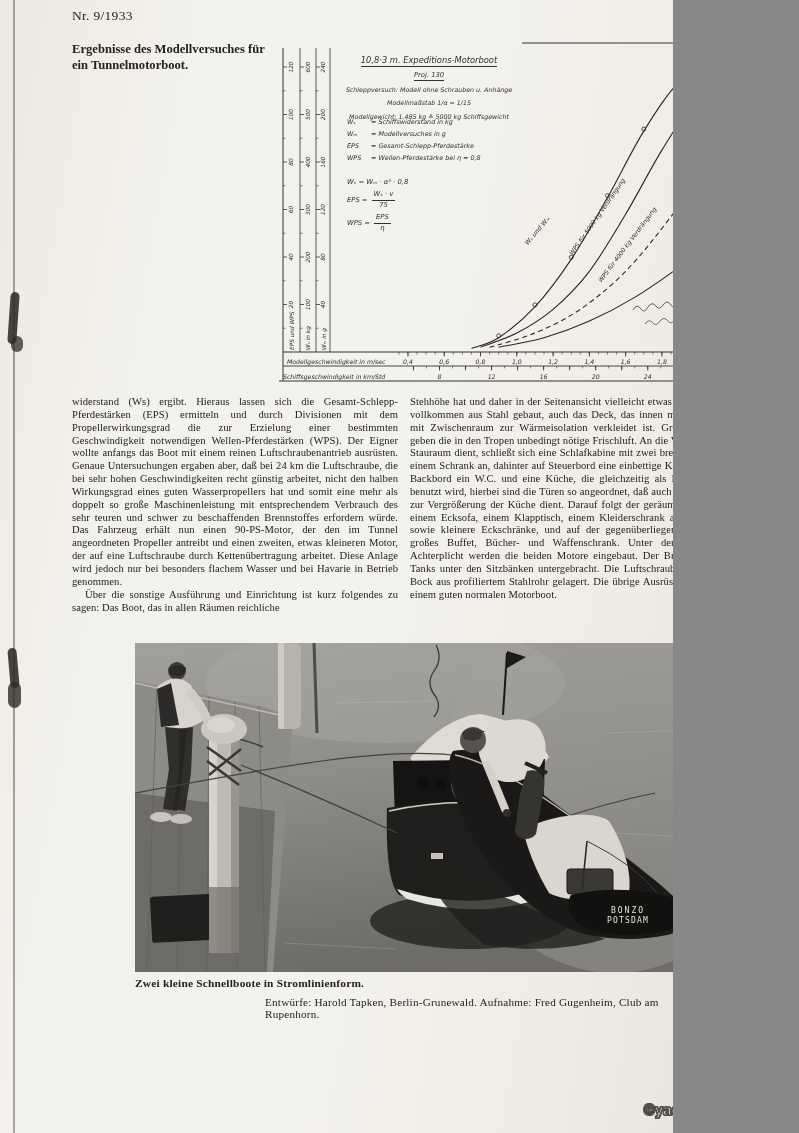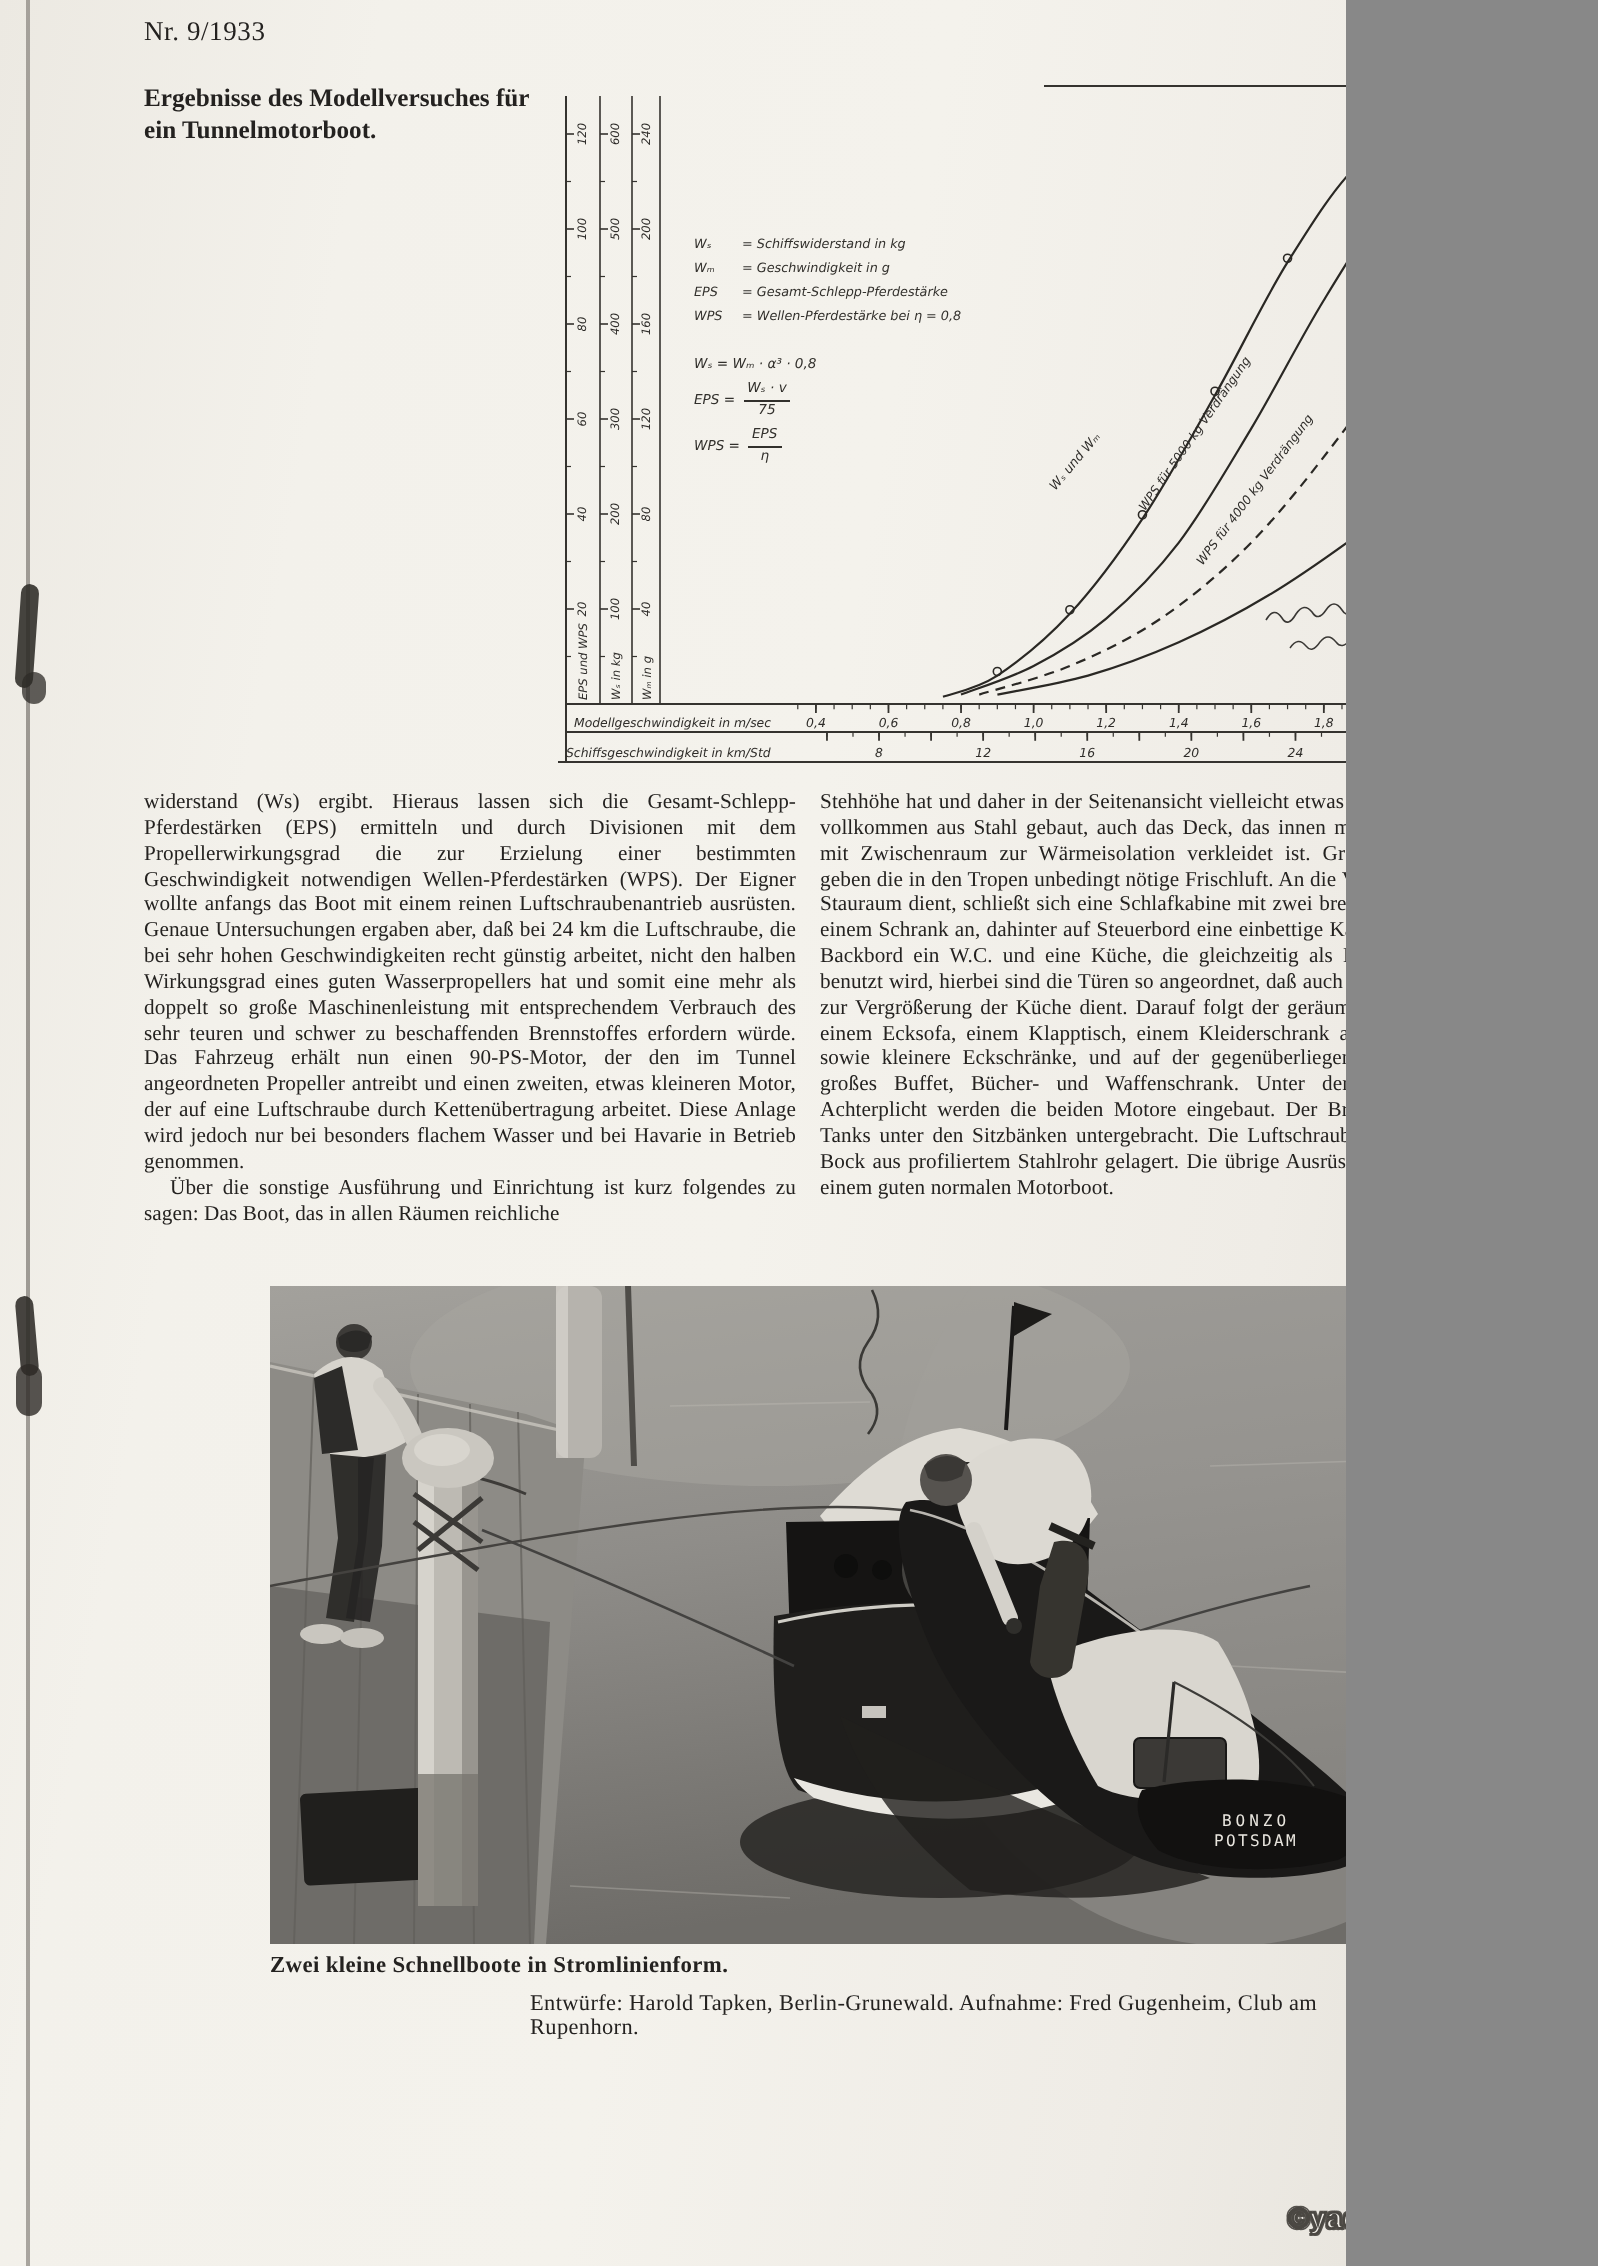--- a/index.html
+++ b/index.html
@@ -270,24 +270,31 @@
           <text font-size="6.1" font-family="DejaVu Sans, sans-serif" font-style="italic" fill="#2f2d2a" text-anchor="middle" transform="translate(322 178) rotate(-55)">WPS für 5000 kg Verdrängung</text>
           <text font-size="6.1" font-family="DejaVu Sans, sans-serif" font-style="italic" fill="#2f2d2a" text-anchor="middle" transform="translate(352 206) rotate(-53)">WPS für 4000 kg Verdrängung</text>
           <text font-size="7" font-family="DejaVu Sans, sans-serif" font-style="italic" fill="#2f2d2a" text-anchor="middle" transform="translate(430 177) rotate(-48)">EPS</text>
         </g>
         <g>
           <path d="M356,270 q4,-7 8,-1 q3,5 7,-2 q4,-6 8,-1 q3,5 7,-1 q4,-6 8,0 q3,5 7,-2 q4,-5 8,1 l8,-2 m6,0 q3,-5 6,0 l5,1" fill="none" stroke="#3a3835" stroke-width="0.8"></path>
           <path d="M368,284 q4,-6 8,-1 q3,4 7,-2 q4,-5 8,0 q3,4 7,-1 q4,-5 8,0 q3,4 7,-1" fill="none" stroke="#3a3835" stroke-width="0.7"></path>
         </g>
       </svg>
 
+    <div class="abs ctitleblk chart-note">
+      <span class="ctitle">10,8·3 m. Expeditions-Motorboot</span><br>
+      <span class="csub">Proj. 130</span>
+      <div class="cnote">Schleppversuch: Modell ohne Schrauben u. Anhänge</div>
+      <div class="cnote">Modellmaßstab 1/α = 1/15</div>
+      <div class="cnote">Modellgewicht: 1,485 kg ≙ 5000 kg Schiffsgewicht</div>
+    </div>
 
     <div class="abs cdefs chart-note">
       <div class="cdefrow"><span class="term">Wₛ</span><span>= Schiffswiderstand in kg</span></div>
-      <div class="cdefrow"><span class="term">Wₘ</span><span>= Geschwindigkeit in g</span></div>
+      <div class="cdefrow"><span class="term">Wₘ</span><span>= Modellversuches in g</span></div>
       <div class="cdefrow"><span class="term">EPS</span><span>= Gesamt-Schlepp-Pferdestärke</span></div>
       <div class="cdefrow"><span class="term">WPS</span><span>= Wellen-Pferdestärke bei η = 0,8</span></div>
     </div>
 
     <div class="abs cforms chart-note">
       <div class="cf1">Wₛ = Wₘ · α³ · 0,8</div>
       <div class="cfrow">
         <span>EPS =</span>
         <span class="frac">
             <span class="num">Wₛ · v</span>

